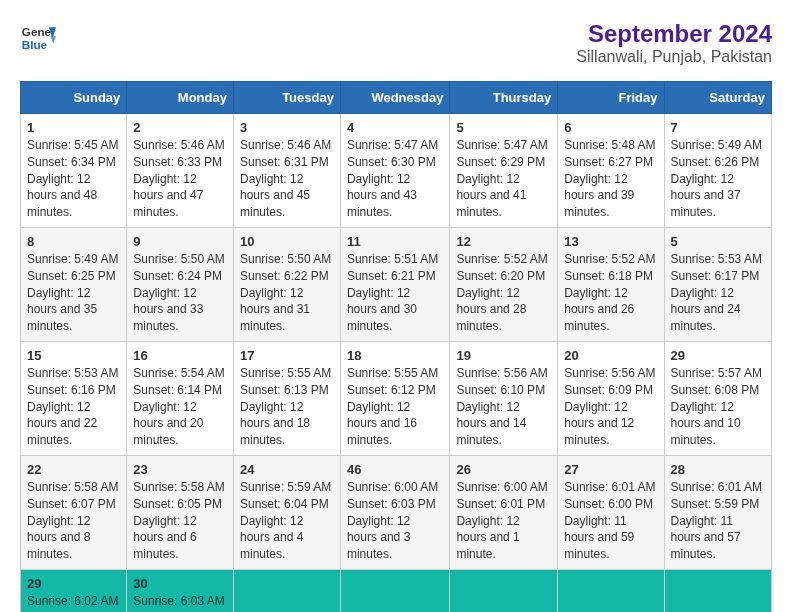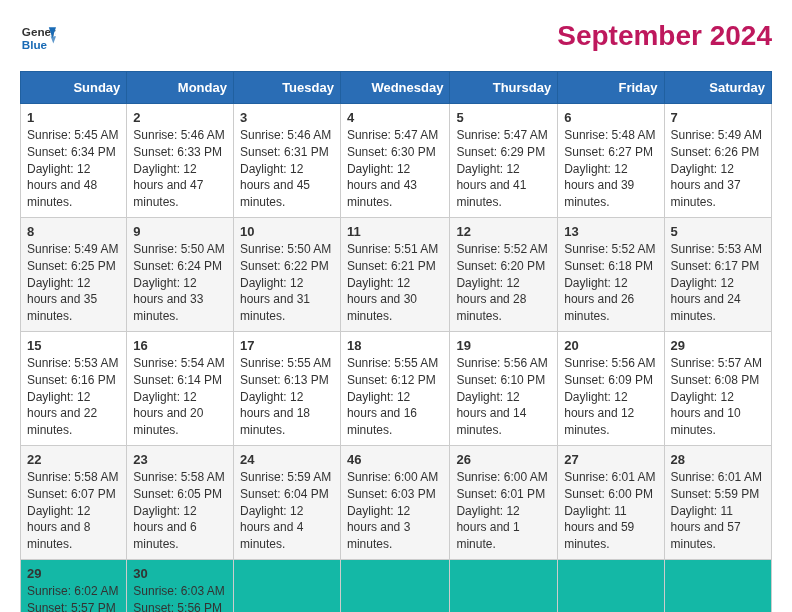--- a/index.html
+++ b/index.html
@@ -22,23 +22,23 @@
       gap: 4px;
     }
     .logo-icon {
       width: 36px;
       height: 36px;
     }
     .title-section {
       text-align: right;
     }
     .month-title {
-      font-size: 28px;
+      font-size: 24px;
       font-weight: bold;
-      color: #be185d;
+      color: #4c1d95;
     }
     .location-title {
       font-size: 16px;
       color: #555;
     }
     .calendar {
       width: 100%;
       border-collapse: collapse;
       border: 1px solid #ccc;
     }
@@ -89,20 +89,21 @@
   <div class="logo">
     <svg class="logo-icon" viewBox="0 0 40 40">
       <text x="2" y="18" font-size="13" font-weight="bold" fill="#333">General</text>
       <text x="2" y="32" font-size="13" font-weight="bold" fill="#1a6bb5">Blue</text>
       <polygon points="32,8 40,8 36,20" fill="#1a6bb5"></polygon>
       <polygon points="34,18 40,18 37,26" fill="#1a6bb5" opacity="0.7"></polygon>
     </svg>
   </div>
   <div class="title-section">
     <div class="month-title">September 2024</div>
+    <div class="location-title">Sillanwali, Punjab, Pakistan</div>
   </div>
 </div>
 
 <table class="calendar">
   <thead>
     <tr>
     <th>Sunday</th>
         <th>Monday</th>
         <th>Tuesday</th>
         <th>Wednesday</th>

